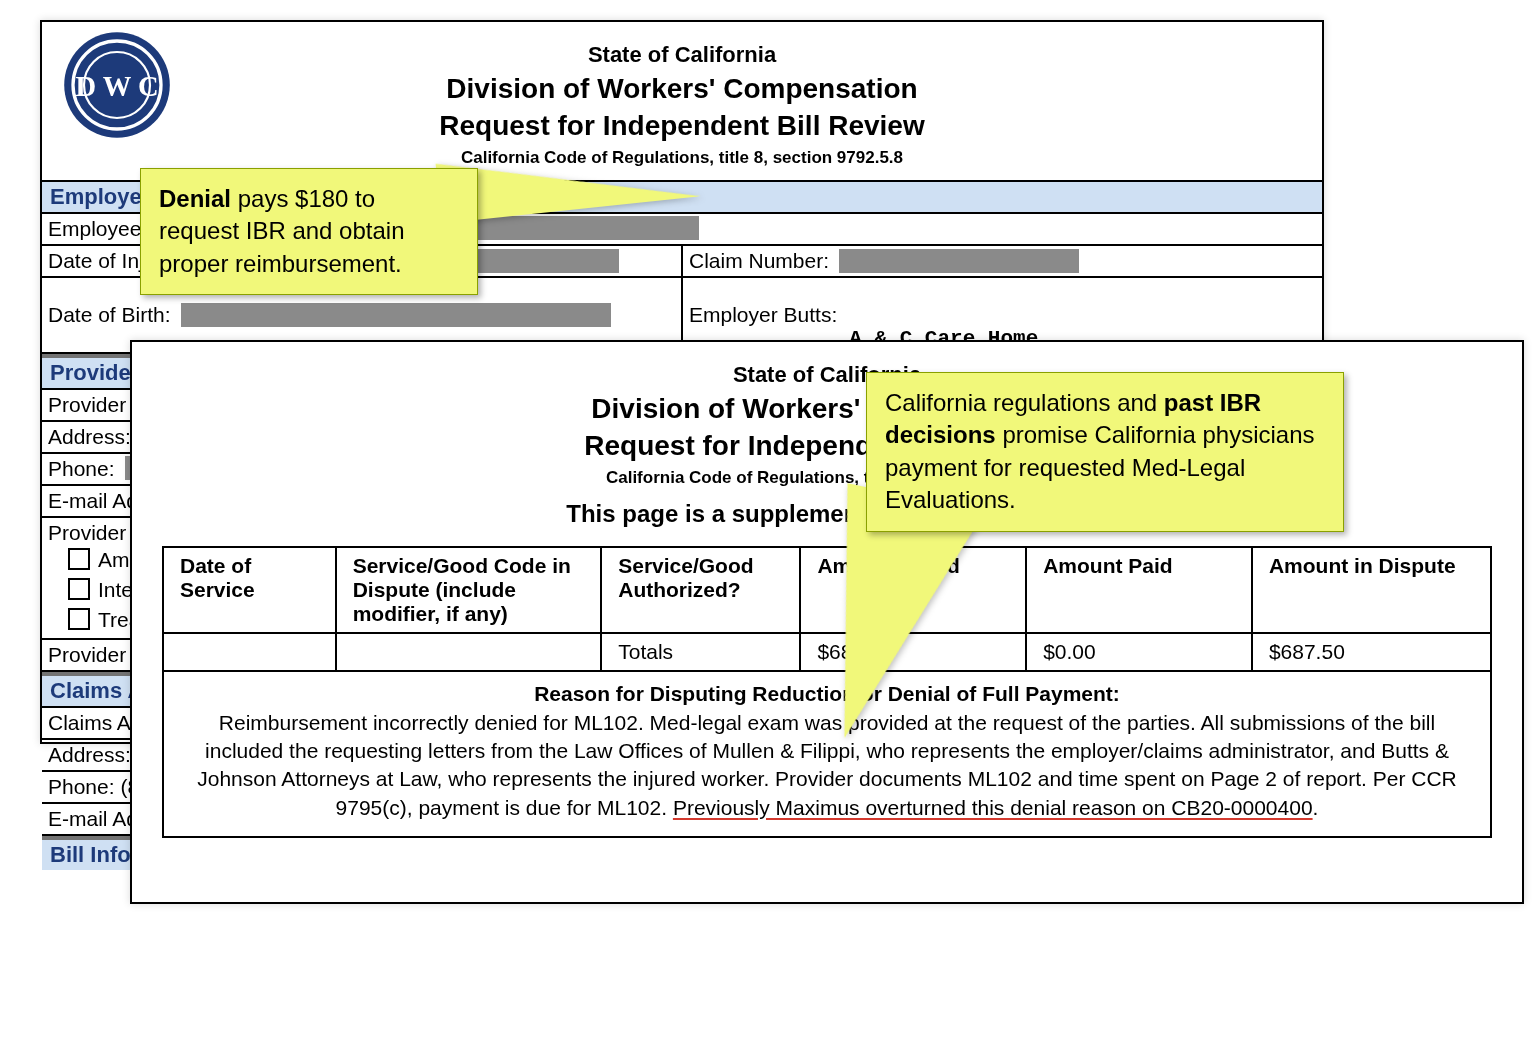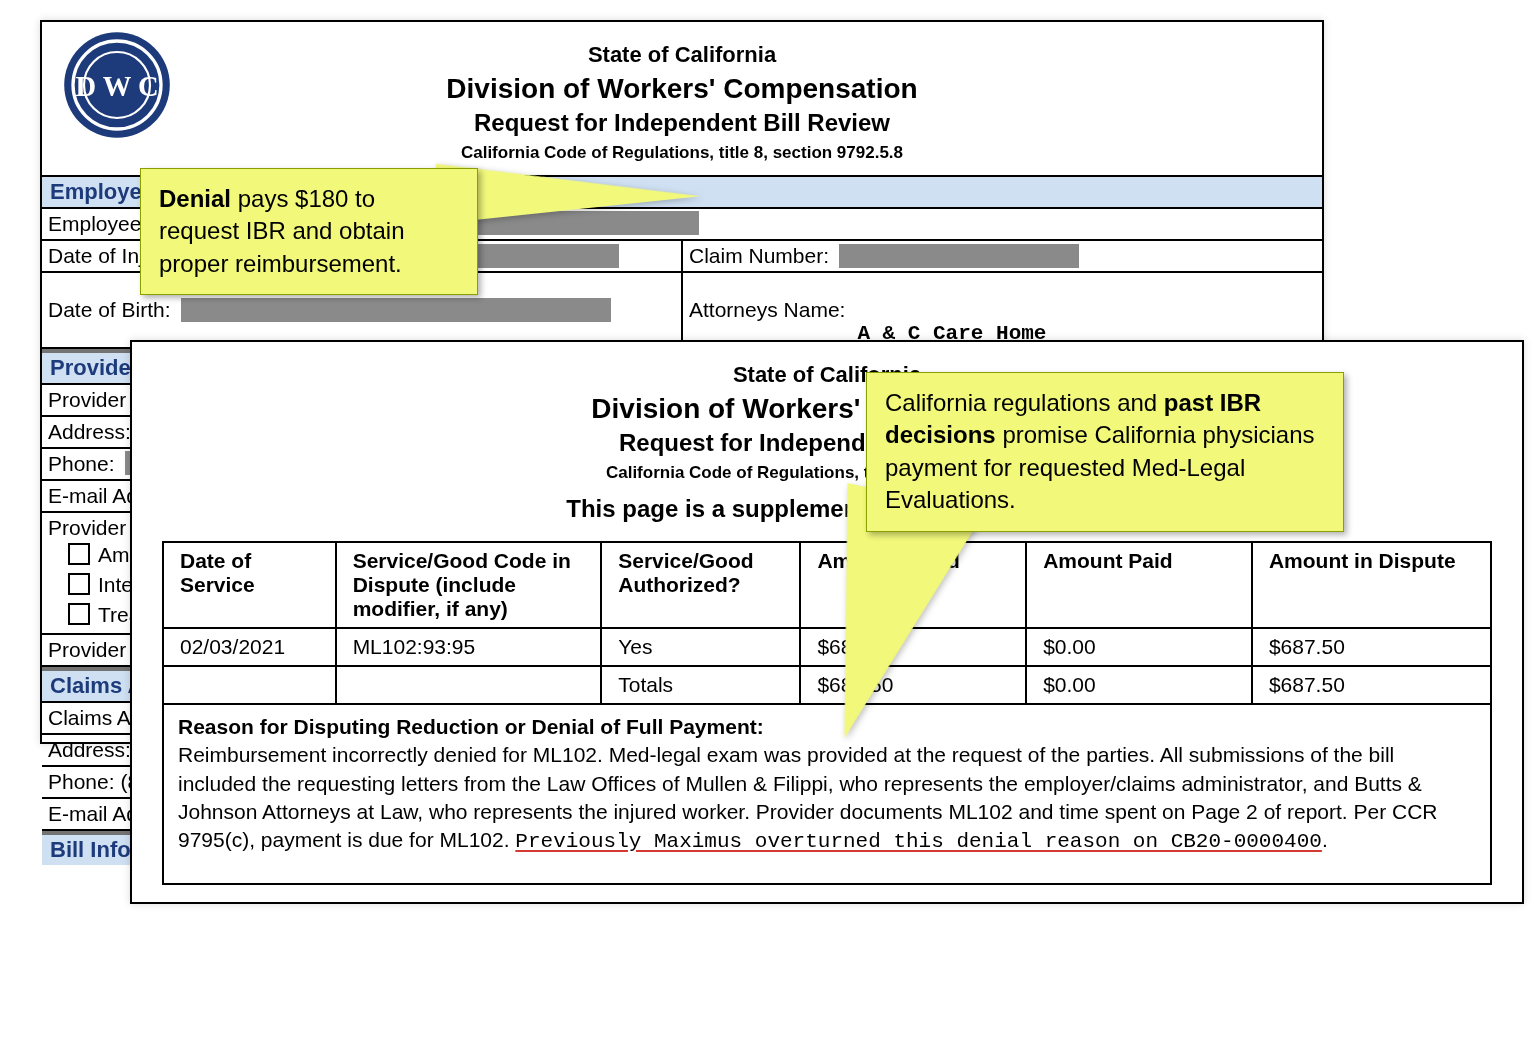--- a/index.html
+++ b/index.html
@@ -31,21 +31,21 @@
     height: 560px;
   }
   .hdr {
     text-align: center;
     font-weight: bold;
     line-height: 1.35;
     padding-top: 18px;
   }
   .hdr-state { font-size: 22px; }
   .hdr-div   { font-size: 28px; }
-  .hdr-title { font-size: 24px; }
+  .hdr-title { font-size: 28px; }
   .hdr-cite  { font-size: 17px; font-weight: bold; margin-top:2px;}
   .logo {
     position: absolute;
     left: 20px;
     top: 8px;
     width: 110px;
     height: 110px;
     text-align: right;
   }
   .logo svg { width:100%; height:100%; }
@@ -104,32 +104,32 @@
   table.dispute th, table.dispute td {
     border: 2px solid #000;
     padding: 6px 16px;
     text-align: left;
     vertical-align: top;
   }
   table.dispute th { font-weight:bold; }
   .reason-box {
     border:2px solid #000;
     margin: 0 30px;
-    padding: 8px 14px 26px 14px;
+    padding: 8px 14px 14px 14px;
     font-size:21px;
     line-height:1.35;
     border-top:none;
+    text-align:center;
   }
   .reason-box .rtitle { font-weight:bold; }
   .underline-red {
     text-decoration: underline;
     text-decoration-color: #d43a2f;
     text-decoration-thickness: 2px;
     text-underline-offset: 3px;
-    font-family: Liberation Mono, monospace;
   }
 
   
   .callout {
     position:absolute;
     background:#f1f87a;
     border:1px solid #8aa000;
     box-shadow: 3px 3px 6px rgba(0,0,0,0.3);
     padding: 14px 18px;
     font-size: 24px;
@@ -209,21 +209,21 @@
       <div class="redact" style="max-width:280px"></div>
       <div style="flex:1"></div>
     </div>
   </div>
   <div class="row">
     <div class="half">
       <div class="cell label">Date of Birth:</div>
       <div class="redact" style="max-width:430px"></div>
     </div>
     <div class="half sep">
-      <div class="cell label">Attorneys Name:</div>
+      <div class="cell label">Employer Butts:</div>
       <div class="cell mono">A &amp; C Care Home</div>
       <div style="flex:1"></div>
     </div>
   </div>
 
   <div class="section-bar">Provider Information</div>
 
   <div class="row">
     <div class="half">
       <div class="cell label">Provider Name:</div>
@@ -301,28 +301,20 @@
     <tbody>
         <tr>
       <th>Date of Service</th>
       <th>Service/Good Code in Dispute (include modifier, if any)</th>
       <th>Service/Good Authorized?</th>
       <th>Amount Billed</th>
       <th>Amount Paid</th>
       <th>Amount in Dispute</th>
     </tr>
     <tr>
-      <td>02/03/2021</td>
-      <td>ML102:93:95</td>
-      <td>Yes</td>
-      <td>$687.50</td>
-      <td>$0.00</td>
-      <td>$687.50</td>
-    </tr>
-    <tr>
       <td></td>
           <td></td>
       <td>Totals</td>
       <td>$687.50</td>
       <td>$0.00</td>
       <td>$687.50</td>
     </tr>
   </tbody>
     </table>
 

